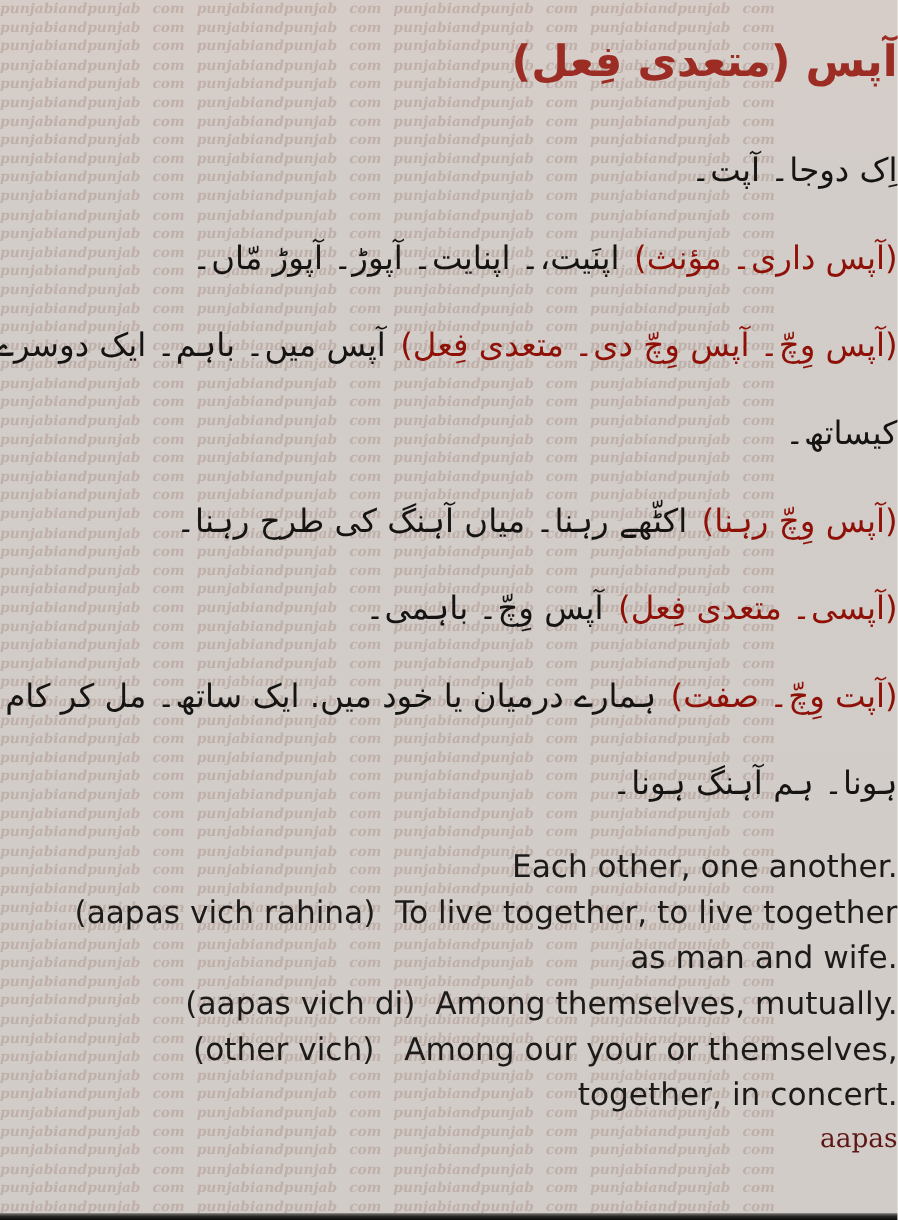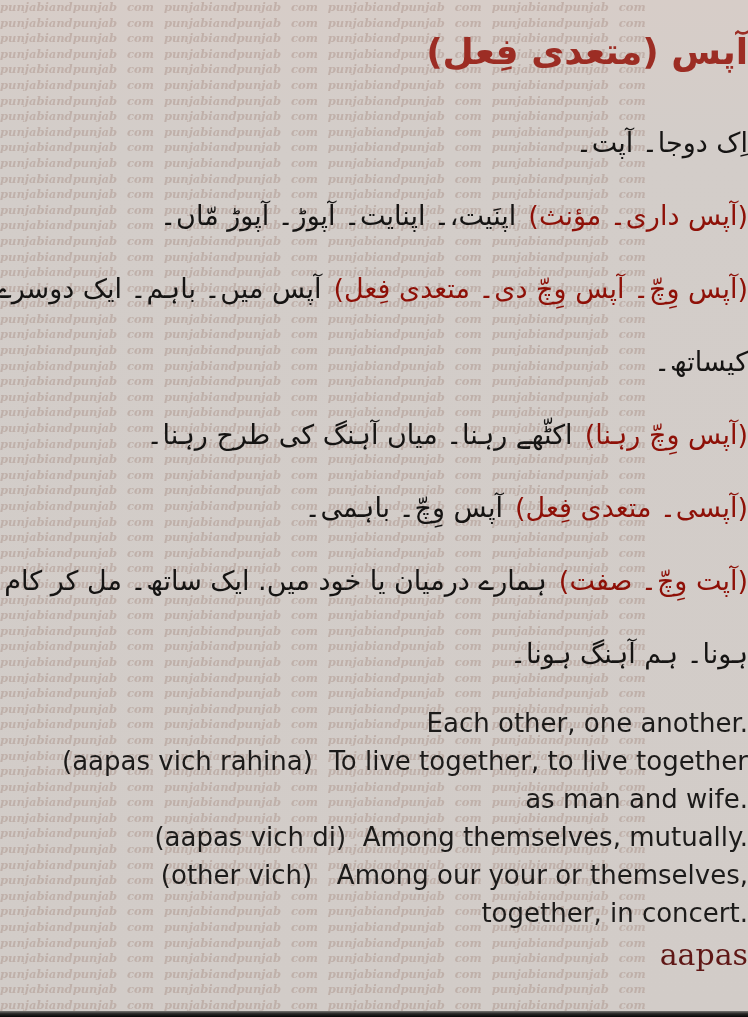--- a/index.html
+++ b/index.html
@@ -65,21 +65,21 @@
     padding-left: 36px;
   }
   .eline {
     max-width: 736px;
     margin: 0 auto;
     white-space: pre-wrap;
   }
   .footer-word {
     margin-top: 5px;
     font-family: "DejaVu Serif", serif;
-    font-size: 30px;
+    font-size: 22px;
     color: var(--footer-color, #5f1716);
   }
   .bottom-bar {
     position: absolute;
     left: 0; right: 0; bottom: 0;
     height: 6px;
     background: linear-gradient(180deg, #7a7774 0%, #2a2827 45%, #060606 100%);
   }
 </style>
 </head>

